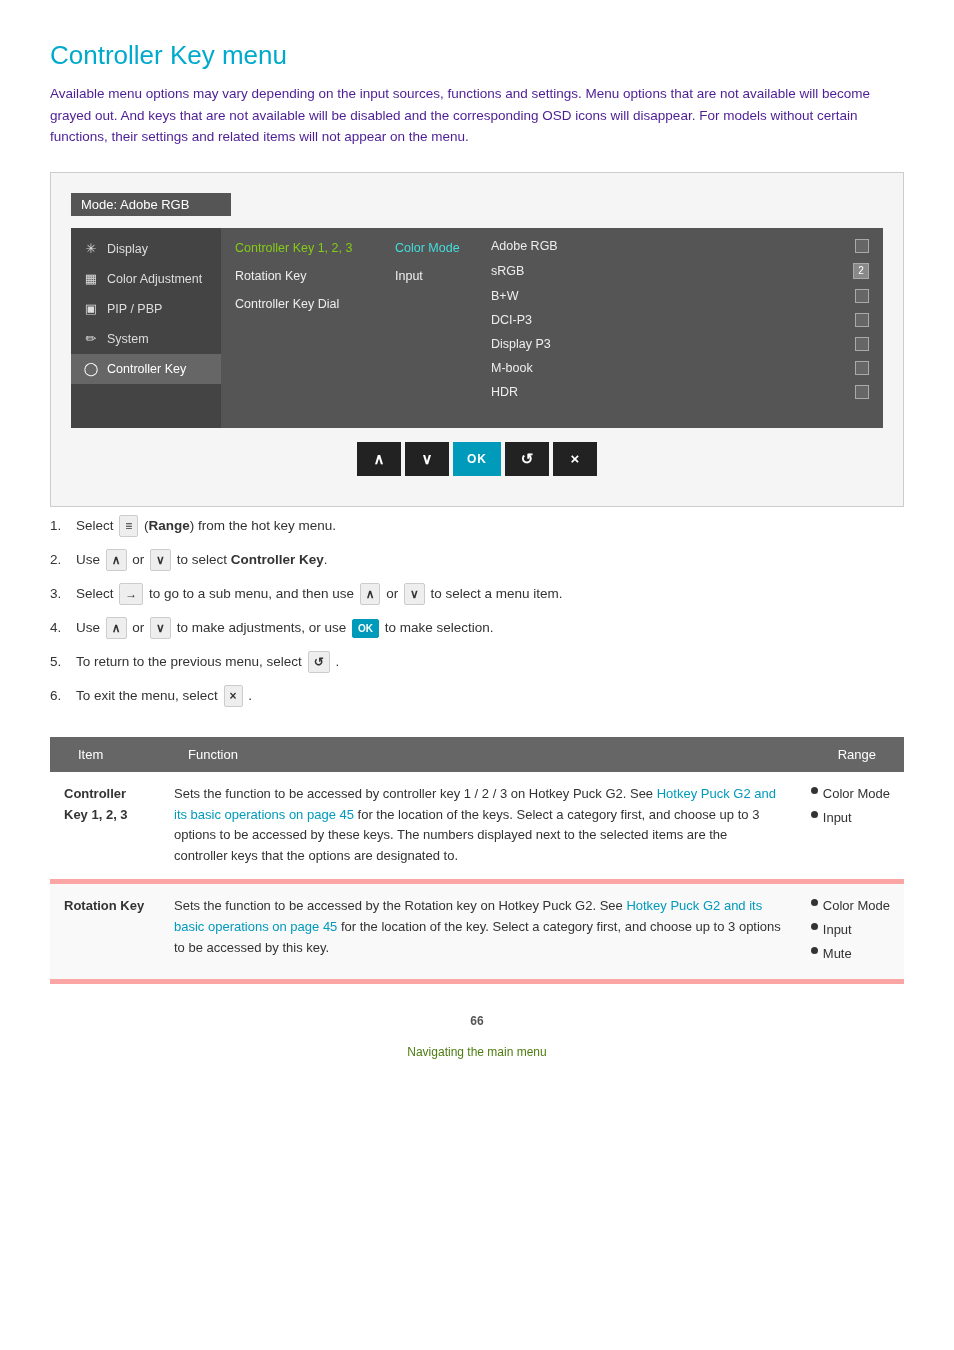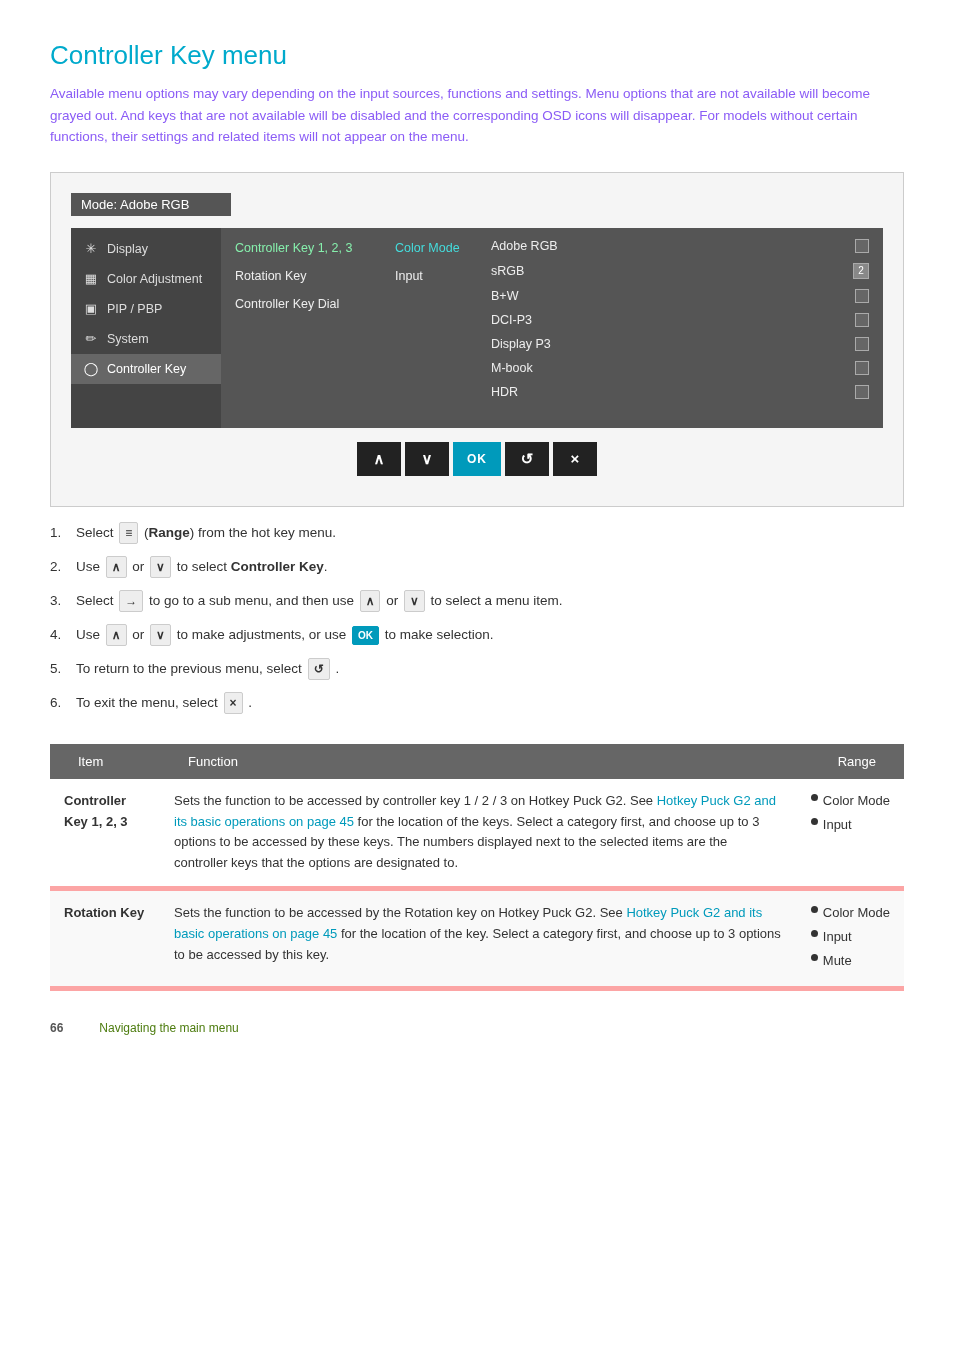--- a/index.html
+++ b/index.html
@@ -19,29 +19,29 @@
       font-size: 26px;
       font-weight: normal;
       margin-bottom: 12px;
     }
 
     
     .intro-text {
       font-size: 13.5px;
       line-height: 1.6;
       margin-bottom: 24px;
-      color: #8b5cf6;
+      color: #4c1d95;
     }
 
     
     .osd-container {
       border: 1px solid #ccc;
       background: #f5f5f5;
       padding: 20px 20px 30px 20px;
-      margin-bottom: 15px;
+      margin-bottom: 8px;
     }
 
     .osd-mode-bar {
       background: #555;
       color: #fff;
       font-size: 13px;
       padding: 4px 10px;
       margin-bottom: 12px;
       display: inline-block;
       min-width: 160px;
@@ -98,21 +98,21 @@
     }
 
     .osd-submenu-item {
       padding: 7px 14px;
       color: #eee;
       font-size: 12.5px;
       cursor: pointer;
     }
 
     .osd-submenu-item.active {
-      color: #86efac;
+      color: #84cc16;
     }
 
     
     .osd-options {
       background: #555;
       min-width: 100px;
       padding: 6px 0;
     }
 
     .osd-option {
@@ -298,24 +298,25 @@
       height: 7px;
       border-radius: 50%;
       background: #333;
       flex-shrink: 0;
     }
 
     
     .footer {
       display: flex;
       align-items: center;
-      gap: 36px;
+      gap: 17px;
       margin-top: 30px;
       font-size: 12px;
       color: #555;
+      flex-direction: column;
     }
 
     .footer-page {
       font-weight: bold;
     }
 
     .footer-nav {
       color: #4d7c0f;
     }
   </style>

